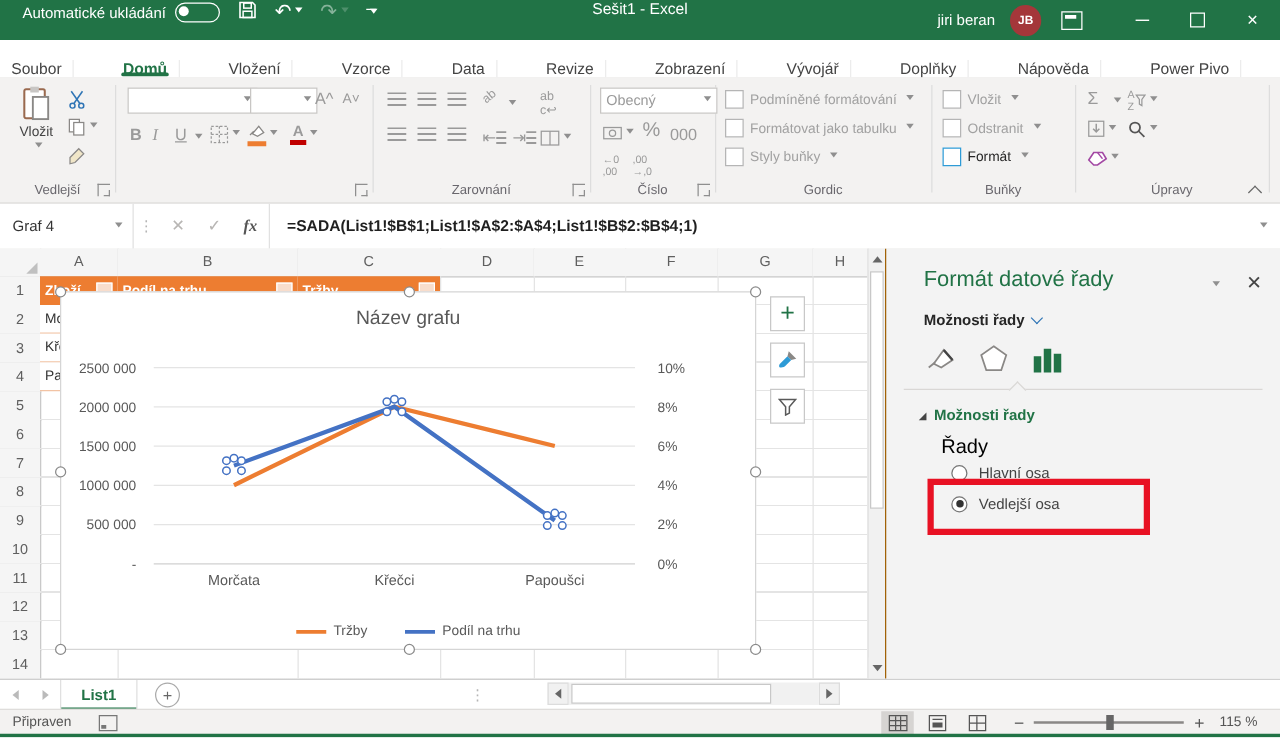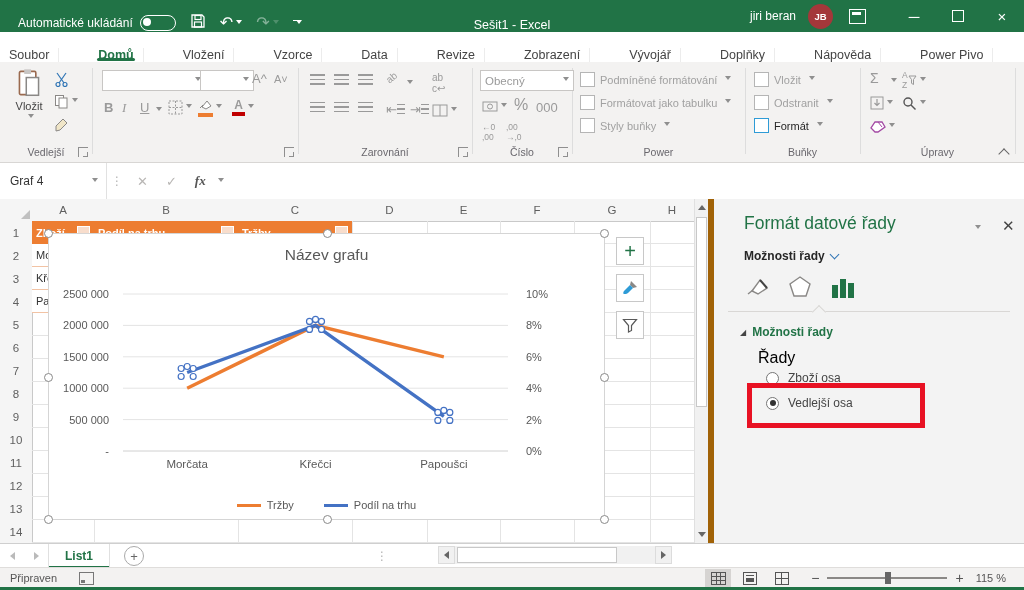--- a/index.html
+++ b/index.html
@@ -1,18 +1,18 @@
 <!DOCTYPE html>
 <html style="--green: #217346; --orange: #ED7D31; --avatar: #A4373A; --red: #E81123;"><head>
 <meta charset="utf-8">
 <style>
   html,body{margin:0;padding:0;background:#fff;font-family:"Liberation Sans","DejaVu Sans",sans-serif;}
   #app{position:relative;width:1024px;height:590px;overflow:hidden;background:#fff;font-size:12px;color:#333;}
   
-  .titlebar{position:absolute;left:0;top:0;width:1024px;height:32px;background:var(--green,#217346);display:flex;align-items:flex-end;color:#fff;gap:15px;}
+  .titlebar{position:absolute;left:0;top:0;width:1024px;height:32px;background:var(--green,#217346);display:flex;align-items:flex-start;color:#fff;gap:15px;}
   .tb-left{display:flex;align-items:center;gap:14px;padding-left:18px;}
   .autosave{display:flex;align-items:center;gap:7px;}
   .toggle{width:34px;height:14px;border:1.5px solid #fff;border-radius:8px;position:relative;display:inline-block;}
   .knob{position:absolute;left:2px;top:2px;width:8px;height:8px;border-radius:50%;background:#fff;}
   .tbglyph{font-size:16px;line-height:16px;color:#fff;}
   .dim{opacity:.45;}
   .car{display:inline-block;width:0;height:0;border:3px solid transparent;border-top:4px solid #8f8f8f;vertical-align:middle;margin-left:3px;}
   .car.w{border-top-color:#fff;}
   .qat-bar{display:inline-block;width:8px;border-top:1.5px solid #fff;position:relative;top:-6px;margin-right:-8px;}
   .tb-title{position:absolute;left:0;right:0;text-align:center;font-size:12.5px;pointer-events:none;}
@@ -100,21 +100,21 @@
       linear-gradient(#555,#555) 0 3.5px/100% 1px no-repeat,
       linear-gradient(#555,#555) 0 7px/100% 1px no-repeat,
       linear-gradient(#555,#555) 4px 0/1px 100% no-repeat,
       linear-gradient(#555,#555) 8px 0/1px 100% no-repeat;}
   .vb-page{width:12px;height:11px;border:1px solid #555;background:linear-gradient(#555,#555) 2px 2px/8px 1px no-repeat,linear-gradient(#555,#555) 2px 5px/8px 4px no-repeat;}
   .vb-break{width:12px;height:11px;border:1px solid #555;background:linear-gradient(#555,#555) 0 5px/100% 1px no-repeat,linear-gradient(#555,#555) 5px 0/1px 100% no-repeat;}
   .zoomtrack{width:120px;height:2px;background:#8a8886;position:relative;margin:0 8px;}
   .zoomthumb{position:absolute;left:58px;top:-5px;width:6px;height:12px;background:#666;}
   .greenstrip{position:absolute;left:0;top:587px;width:1024px;height:3px;background:var(--green,#217346);}
   
-  .pane{position:absolute;left:708px;top:199px;width:316px;height:344px;background:#f3f3f3;border-left:6px solid #a16207;box-sizing:border-box;}
+  .pane{position:absolute;left:708px;top:199px;width:316px;height:344px;background:#f3f3f3;border-left:1px solid #a16207;box-sizing:border-box;}
   .panetitle{position:absolute;left:30px;top:14px;font-size:17.5px;color:var(--green,#217346);}
   .paneclose{position:absolute;top:18px;font-size:15px;color:#444;}
   .panesel{position:absolute;left:30px;top:50px;font-size:12px;font-weight:bold;color:#262626;display:flex;align-items:center;gap:6px;}
   .bluechev{display:inline-block;width:6px;height:6px;border-right:1.7px solid #2e74b5;border-bottom:1.7px solid #2e74b5;transform:rotate(45deg);margin-top:-3px;}
   .paneicons{position:absolute;left:30px;top:76px;display:flex;gap:18px;align-items:flex-end;}
   .panedivider{position:absolute;left:14px;right:14px;top:112px;height:1px;background:#d9d7d5;}
   .notch{position:absolute;top:108px;width:9px;height:9px;background:#f3f3f3;border-left:1px solid #d9d7d5;border-top:1px solid #d9d7d5;transform:rotate(45deg);}
   .sectionhdr{position:absolute;left:26px;top:126px;font-size:12px;font-weight:bold;color:var(--green,#217346);display:flex;gap:6px;align-items:center;}
   .tricollapse{font-size:8px;color:#444;}
   .panelabel{position:absolute;left:44px;top:150px;font-size:16px;color:#000000;}
@@ -332,21 +332,21 @@
           <span class="miniico"></span>
           <span>Formátovat jako tabulku</span>
           <span class="car"></span>
         </div>
         <div class="rowitem" style="left: 580px; top: 56px;">
           <span class="miniico"></span>
           <span>Styly buňky</span>
           <span class="car"></span>
         </div>
       </div>
-    <div class="glabel" style="left:572px;width:173px">Power</div>
+    <div class="glabel" style="left:572px;width:173px">Gordic</div>
 
     <div id="cells-list">
         <div class="rowitem" style="left: 754px; top: 10px;">
           <span class="miniico"></span>
           <span>Vložit</span>
           <span class="car"></span>
         </div>
         <div class="rowitem" style="left: 754px; top: 33px;">
           <span class="miniico"></span>
           <span>Odstranit</span>
@@ -392,20 +392,21 @@
 
   <div class="fbar">
     <div class="namebox">
         <span>Graf 4</span>
         <span class="car" style="margin-left:auto;margin-right:8px"></span>
       </div>
     <span style="color:#b5b5b5;padding:0 4px;letter-spacing:1px">⋮</span>
     <span class="fbtn">✕</span>
     <span class="fbtn">✓</span>
     <span class="fbtn fx">fx</span>
+    <div class="formula">=SADA(List1!$B$1;List1!$A$2:$A$4;List1!$B$2:$B$4;1)</div>
     <span class="car" style="margin-right:10px"></span>
   </div>
 
   <div class="sheet">
     <div class="cornercell"></div>
     <div id="colhdrs">
         <div class="colhdr" style="left: 32px; width: 62px;">A</div>
         <div class="colhdr" style="left: 94px; width: 144px;">B</div>
         <div class="colhdr" style="left: 238px; width: 114px;">C</div>
         <div class="colhdr" style="left: 352px; width: 75px;">D</div>
@@ -581,21 +582,21 @@
     </div>
     <div class="panedivider"></div>
     <div class="notch" style="left:100px"></div>
     <div class="sectionhdr">
         <span class="tricollapse">◢</span>
         <span>Možnosti řady</span>
       </div>
     <div class="panelabel">Řady</div>
     <div class="radiorow" style="top:172px">
       <span class="radio"></span>
-      <span>Zboží osa</span>
+      <span>Hlavní osa</span>
     </div>
     <div class="radiorow" style="top:197px">
       <span class="radio on"></span>
       <span>Vedlejší osa</span>
     </div>
     <div class="hlbox"></div>
   </div>
 
   <div class="tabbar">
     <span class="navarr">

